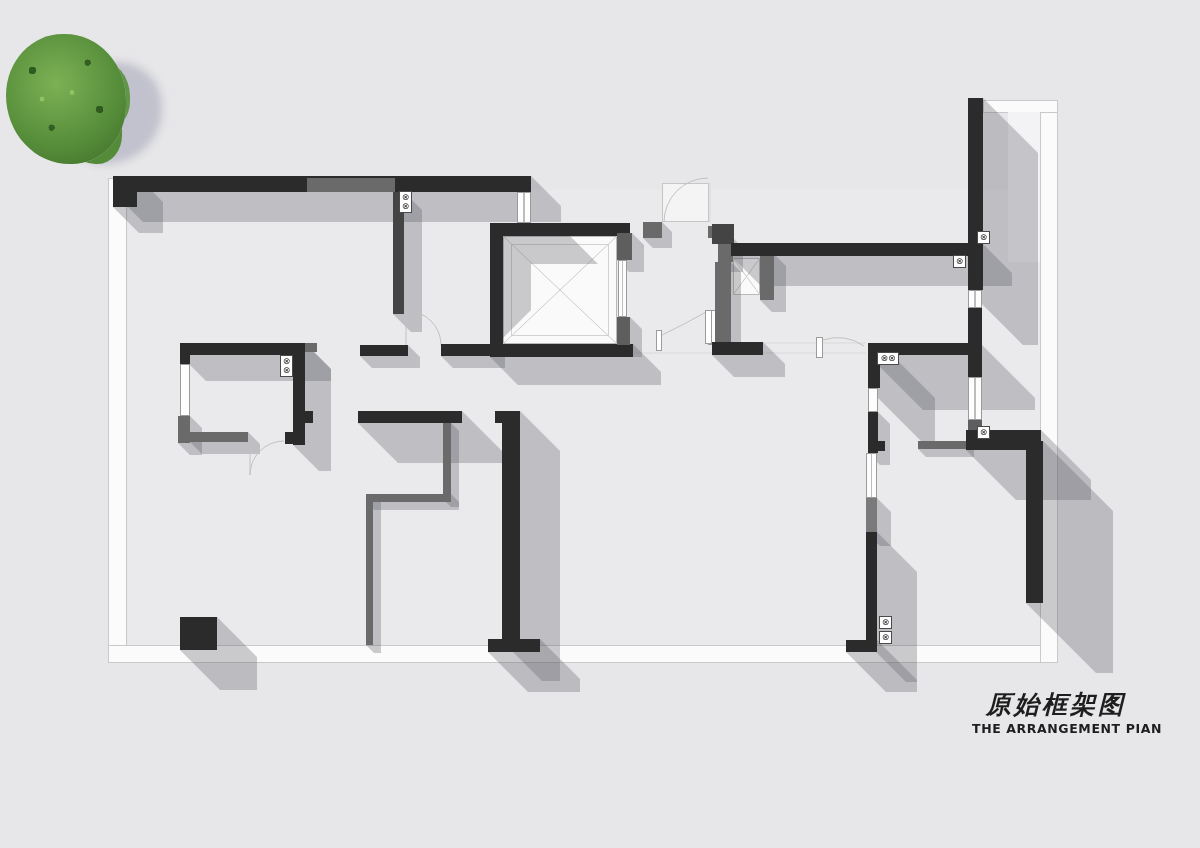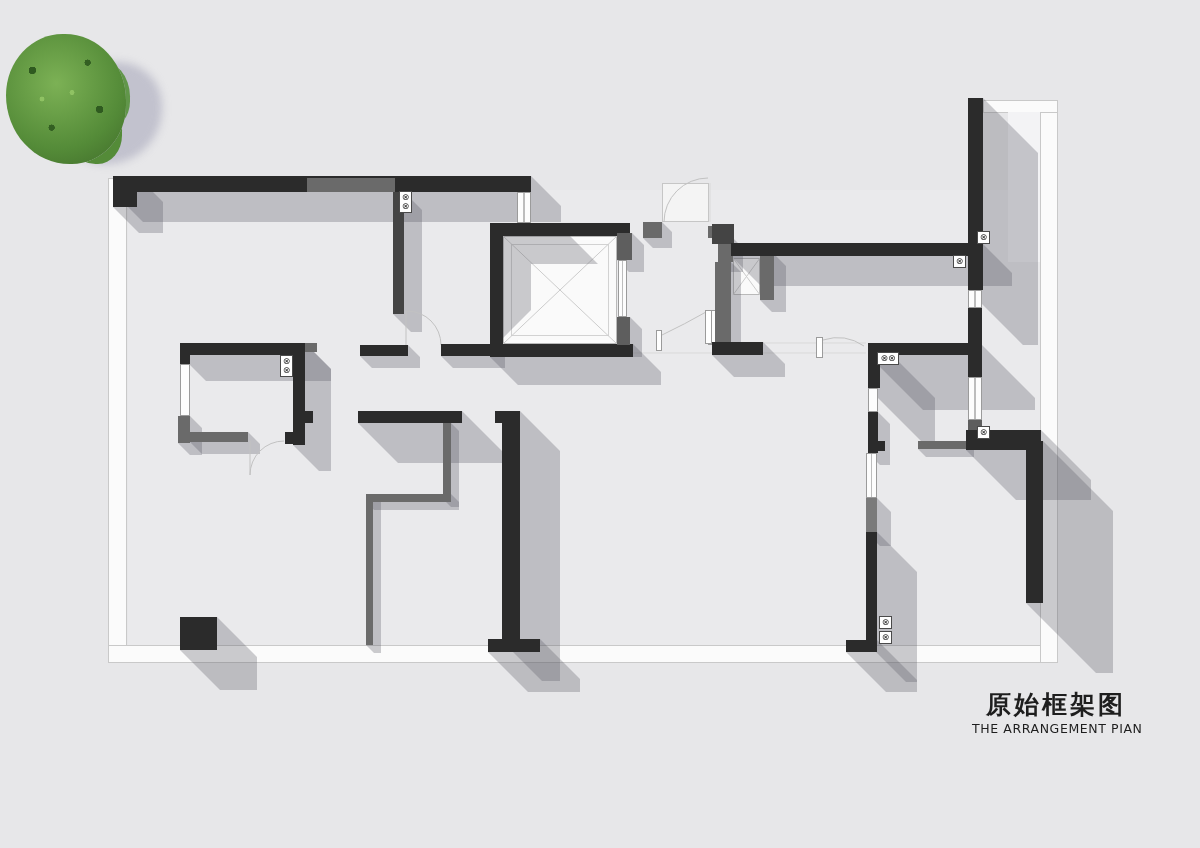--- a/index.html
+++ b/index.html
@@ -37,21 +37,21 @@
          radial-gradient(6px 6px at 78% 58%,#2f5a20 60%,transparent 65%),
          radial-gradient(5px 5px at 38% 72%,#335f22 60%,transparent 65%),
          radial-gradient(4px 4px at 55% 45%,#8fc263 60%,transparent 65%),
          radial-gradient(4px 4px at 30% 50%,#8fc263 60%,transparent 65%),
          radial-gradient(circle at 42% 38%,#7cb155,#548b38 62%,#426f2b 95%);
        box-shadow: 34px -4px 0 -30px #61964a, -8px 26px 0 -28px #4e8136,
                    26px 30px 0 -30px #548b38, -14px -12px 0 -32px #6aa04b;}
   
   .title-block{position:absolute;z-index:7;color:#1e1e1e;}
   .title-zh{font-size:25px;font-weight:bold;letter-spacing:3px;white-space:nowrap;}
-  .title-en{font-size:12.5px;font-weight:normal;letter-spacing:0.6px;margin-top:0;white-space:nowrap;}
+  .title-en{font-size:12.5px;font-weight:bold;letter-spacing:0.6px;margin-top:0;white-space:nowrap;}
 </style>
 </head>
 <body>
 
 <div id="canvas">
 
   <div class="floor" style="left:128px;top:190px;width:912px;height:455px;"></div>
 
   <div class="band" style="left:108px;top:178px;width:19px;height:485px;"></div>
   <div class="band" style="left:108px;top:645px;width:950px;height:18px;"></div>
@@ -220,17 +220,17 @@
       <span>⊗</span>
     </div>
   <div class="gas" style="left:879px;top:631px;width:13px;height:13px;">
       <span>⊗</span>
     </div>
 
   <div class="tree-shadow"></div>
   <div class="tree"></div>
 
   <div class="title-block" style="left:972px;top:688px;">
-    <div class="title-zh" style="margin-left:14px;">原始框架图</div>
+    <div class="title-zh" style="margin-left:14px;font-style:italic;">原始框架图</div>
     <div class="title-en">THE ARRANGEMENT PIAN</div>
   </div>
 
 </div>
 
 </body></html>

